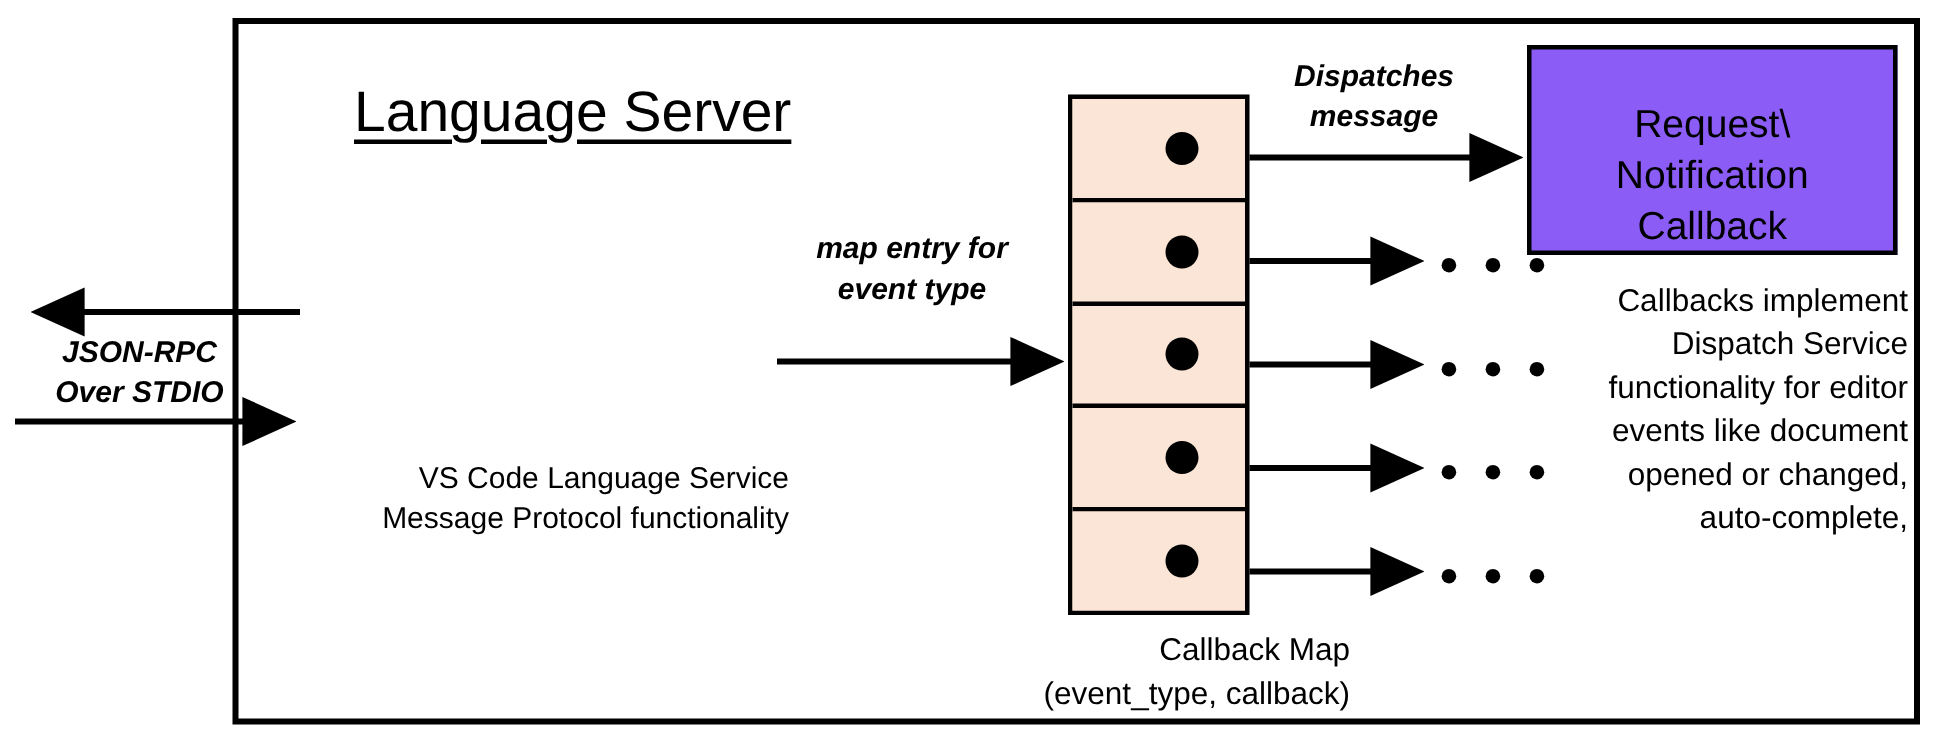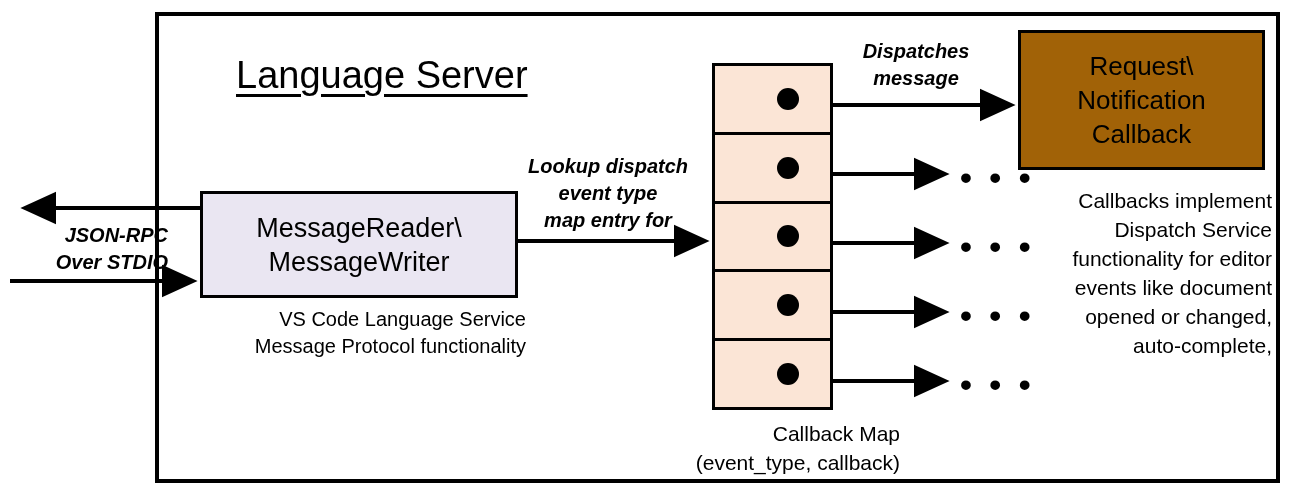--- a/index.html
+++ b/index.html
@@ -65,23 +65,24 @@
     background: #EAE6F2;
     font-size: 27px;
     line-height: 34px;
   }
 
   #callback-box {
     left: 1018px;
     top: 30px;
     width: 247px;
     height: 140px;
-    background: #a16207;
+    background: #8b5cf6;
     font-size: 26px;
     line-height: 34px;
+    align-items: flex-end;
   }
 
   
   #dispatch-map {
     position: absolute;
     left: 712px;
     top: 63px;
     width: 121px;
     height: 347px;
     box-sizing: border-box;
@@ -146,21 +147,20 @@
     font-weight: 600;
     text-align: center;
     color: #000000;
     font-size: 20px;
     line-height: 27px;
   }
   #jsonrpc-label {
     left: 18px;
     top: 222px;
     width: 150px;
-    text-align: right;
   }
   #lookup-label {
     left: 513px;
     top: 153px;
     width: 190px;
   }
   #dispatches-label {
     left: 836px;
     top: 38px;
     width: 160px;
@@ -229,26 +229,20 @@
 
     <g>
       <path d="M782,312 L944,312" stroke="#000000" stroke-width="4" fill="none" marker-end="url(#arrowhead)"></path>
     </g>
 
     <g>
       <path d="M782,381 L944,381" stroke="#000000" stroke-width="4" fill="none" marker-end="url(#arrowhead)"></path>
     </g>
   </svg>
 
-  <div class="node" id="messagereader-box">
-    <div>
-      <div>MessageReader\</div>
-      <div>MessageWriter</div>
-    </div>
-  </div>
 
   <div class="caption" id="messagereader-caption">
     <div>VS Code Language Service</div>
     <div>Message Protocol functionality</div>
   </div>
 
   <div id="dispatch-map">
     <div class="dispatch-row">
       <span class="entry-dot"></span>
     </div>
@@ -287,23 +281,22 @@
     <div>opened or changed,</div>
     <div>auto-complete,</div>
   </div>
 
   <div class="edge-label" id="jsonrpc-label">
     <div>JSON-RPC</div>
     <div>Over STDIO</div>
   </div>
 
   <div class="edge-label" id="lookup-label">
-    <div>Lookup dispatch</div>
+    <div>map entry for</div>
     <div>event type</div>
-    <div>map entry for</div>
   </div>
 
   <div class="edge-label" id="dispatches-label">
     <div>Dispatches</div>
     <div>message</div>
   </div>
 
   <div class="ellipsis" style="left:960px; top:160px;">• • •</div>
   <div class="ellipsis" style="left:960px; top:229px;">• • •</div>
   <div class="ellipsis" style="left:960px; top:298px;">• • •</div>

